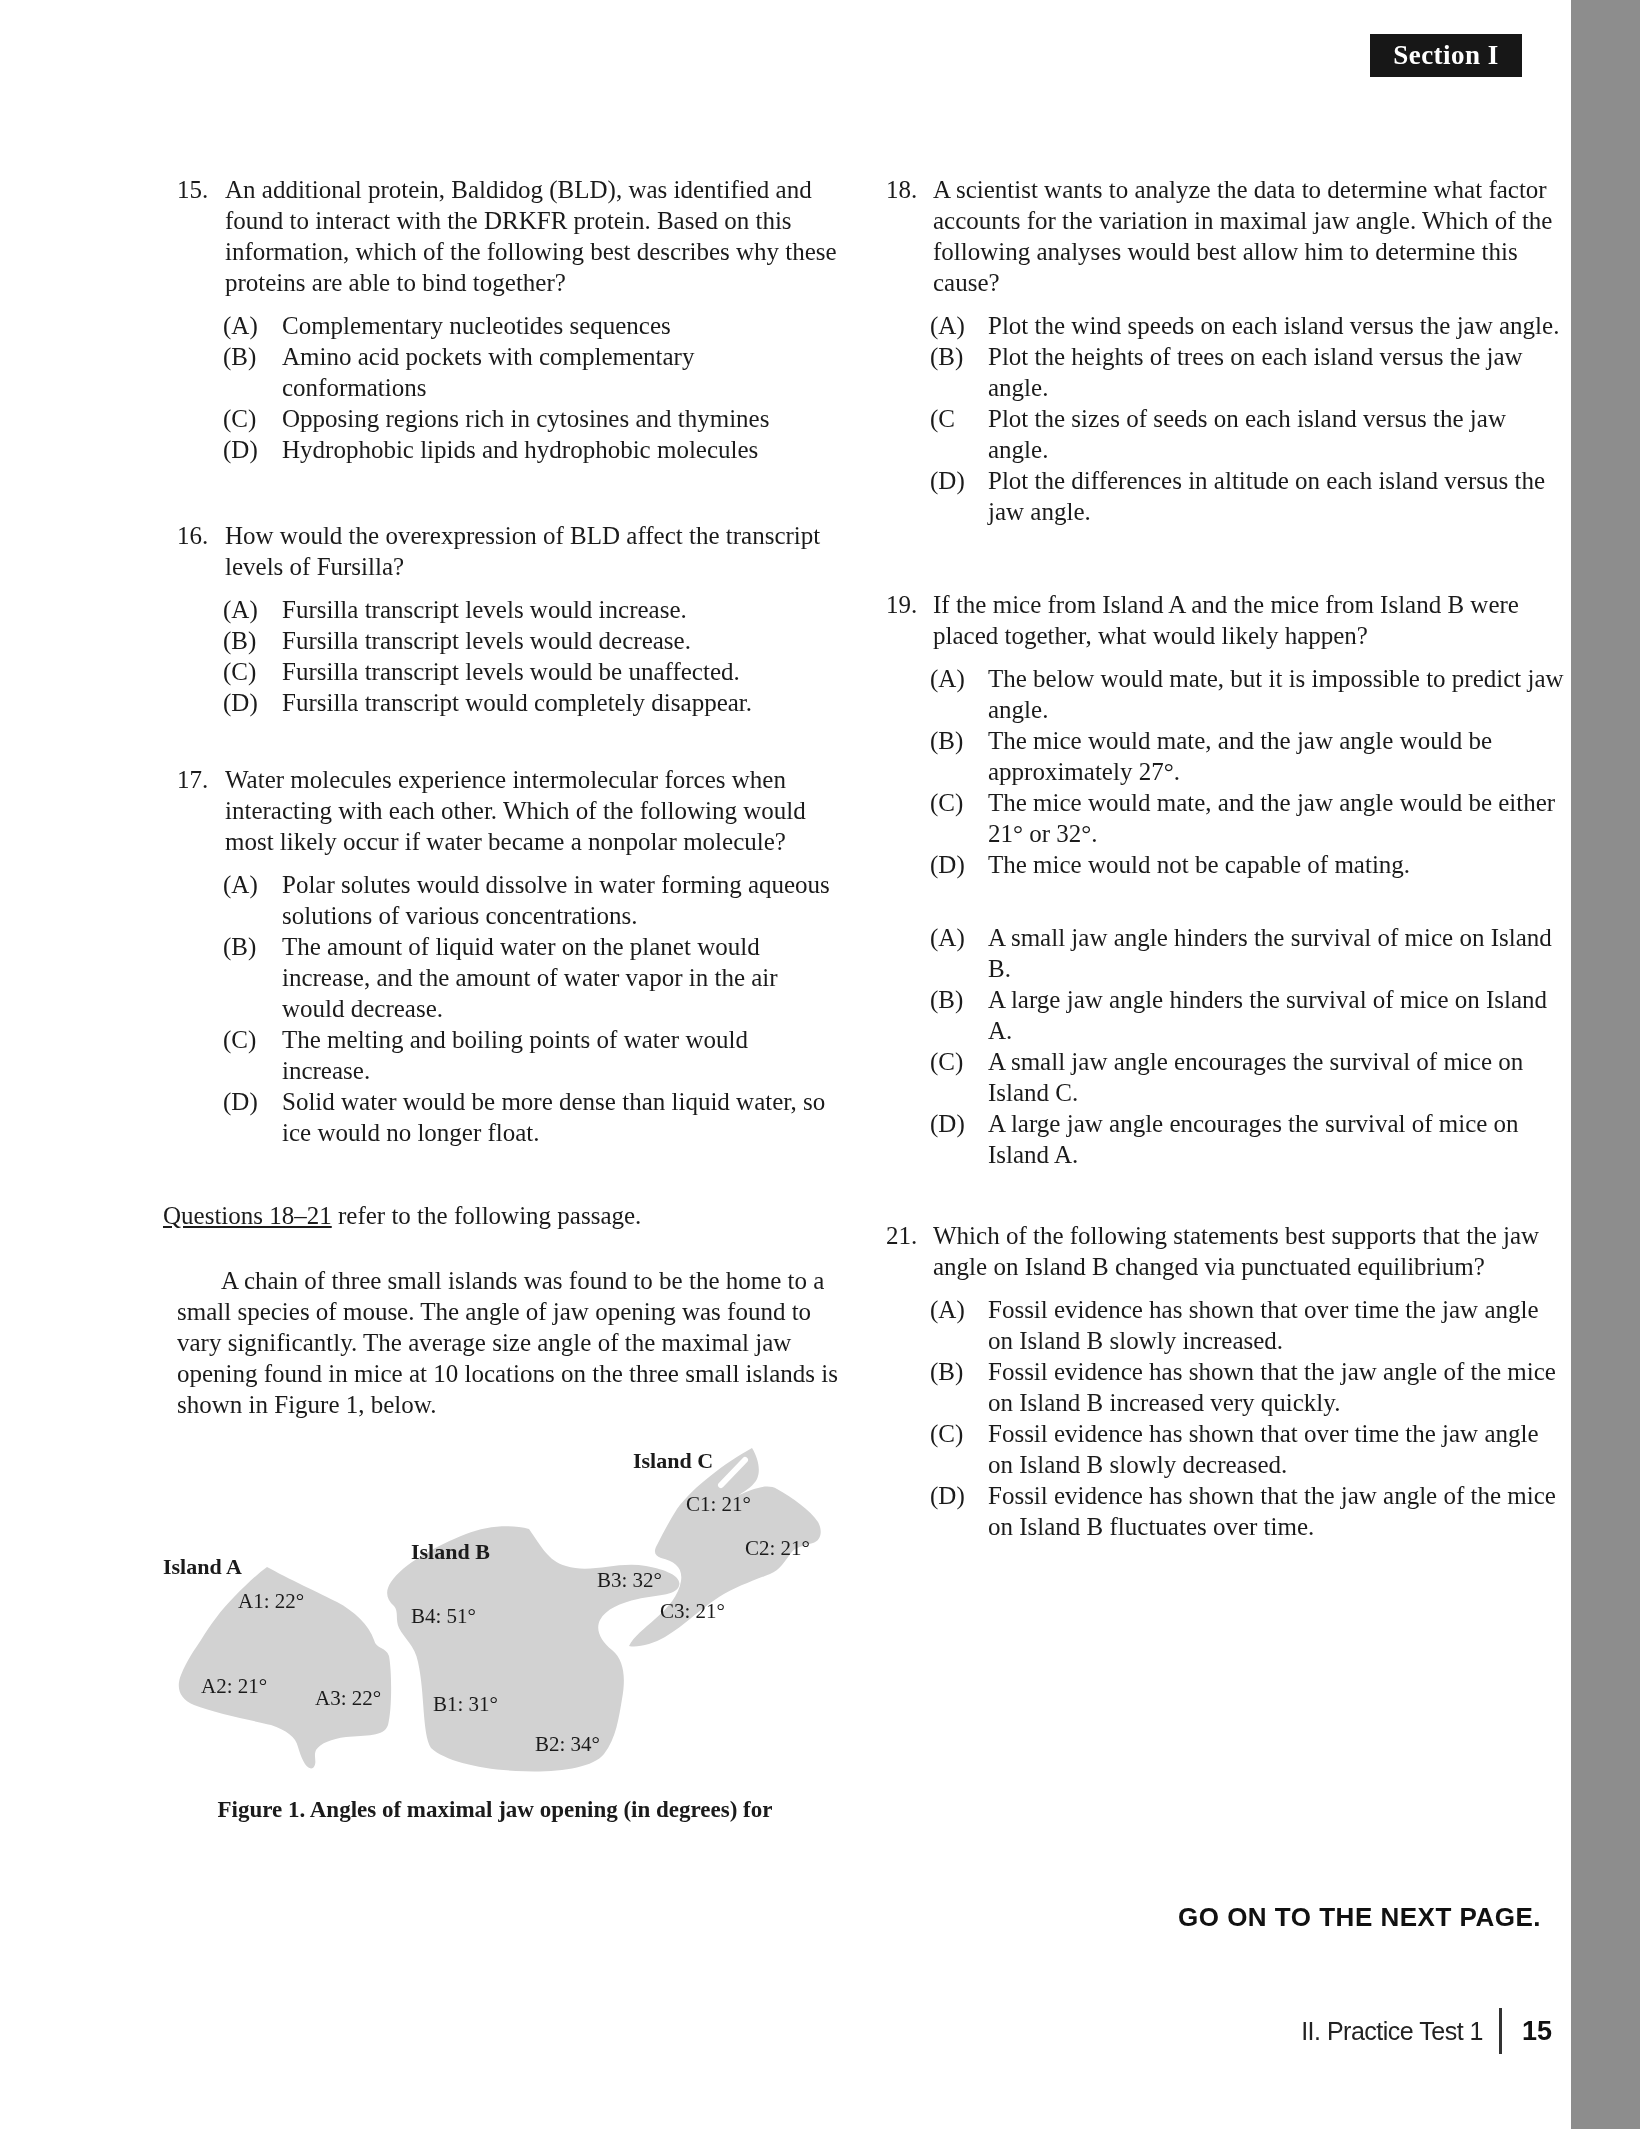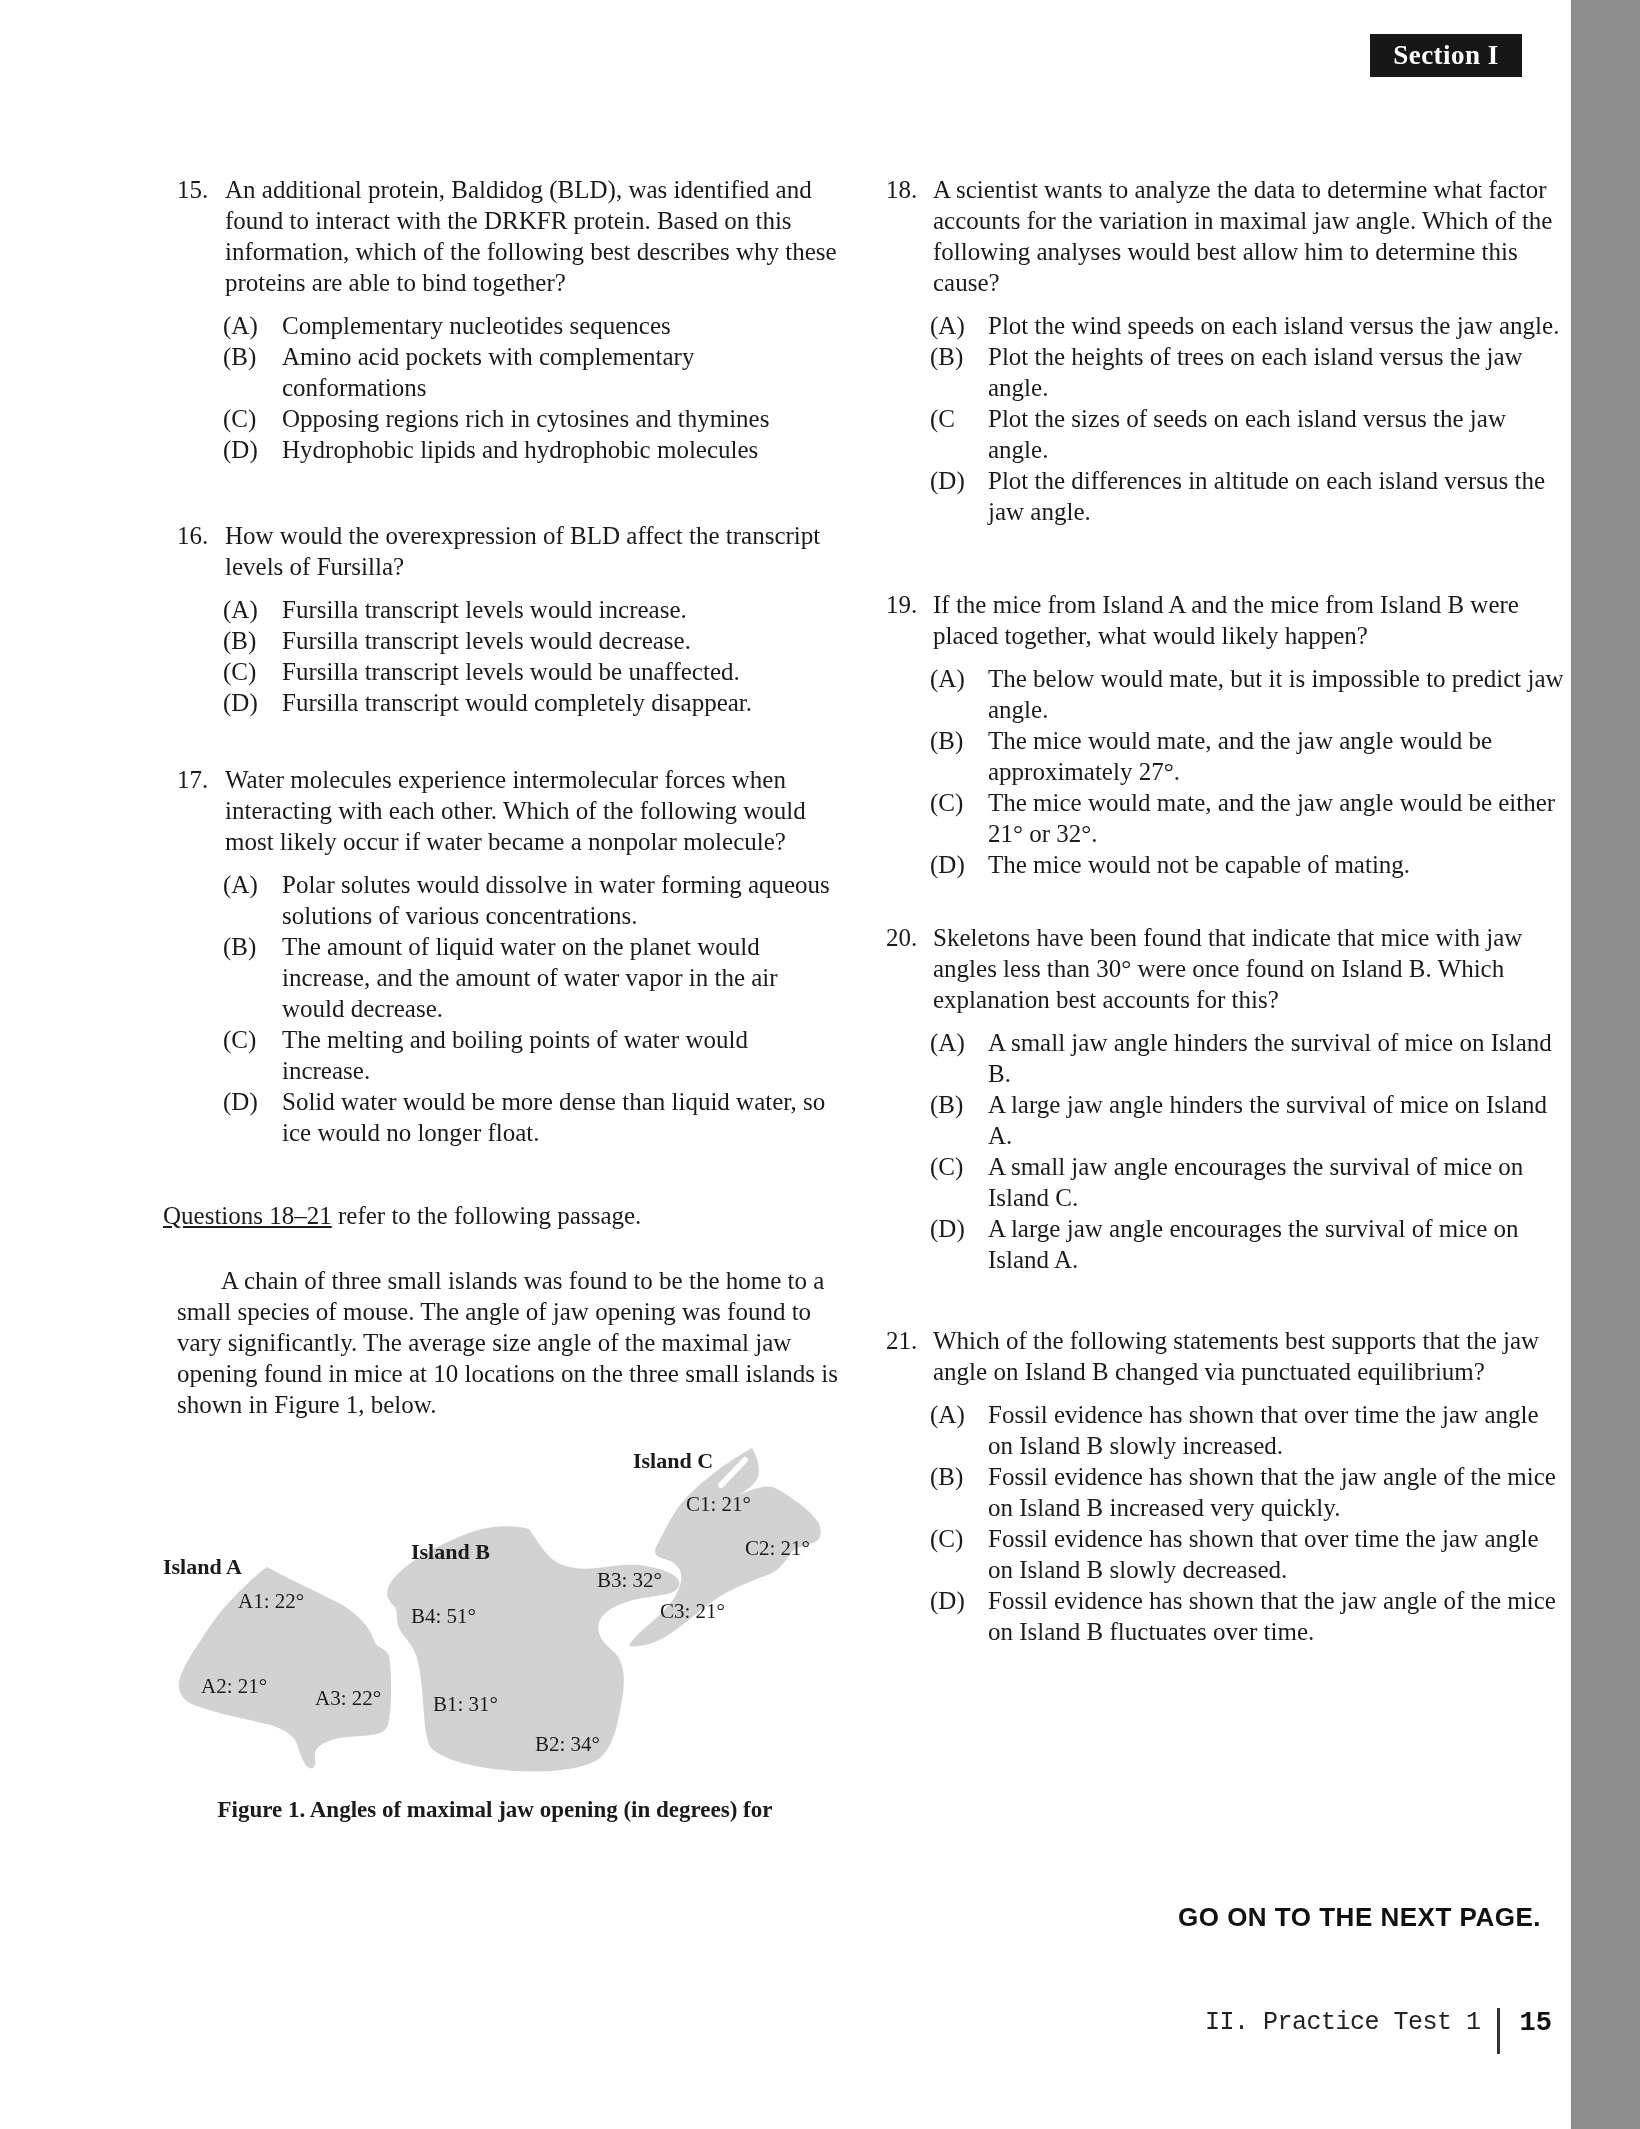--- a/index.html
+++ b/index.html
@@ -36,22 +36,22 @@
   #figure{position:relative;width:680px;height:470px;margin-left:-22px;margin-top:5px;}
   #island-map{position:absolute;left:0;top:0;}
   .island{fill:#d2d2d2;}
   .fig-label{position:absolute;white-space:nowrap;font-size:21px;line-height:22px;}
   .fig-island-name{position:absolute;white-space:nowrap;font-size:22px;line-height:23px;font-weight:bold;}
   #caption{position:absolute;left:0;top:368px;width:680px;text-align:center;
            font-weight:bold;font-size:23px;line-height:33px;}
   
   #go-on{position:absolute;top:1902px;right:108px;font-family:"Liberation Sans","DejaVu Sans",sans-serif;
          font-weight:bold;font-size:26px;letter-spacing:0.5px;color:#111;}
-  #footer{position:absolute;top:2008px;right:97px;display:flex;align-items:flex-start;
-          font-family:Liberation Mono, monospace;color:#222;}
+  #footer{position:absolute;top:2008px;right:97px;display:flex;align-items:center;
+          font-family:Liberation Sans, sans-serif;color:#222;}
   #footer-section{font-size:25px;letter-spacing:-0.5px;}
   #footer-divider{width:3px;height:46px;background:#333;margin-left:16px;margin-right:20px;}
   #footer-page{font-size:27px;font-weight:bold;color:#111;}
 </style>
 </head>
 <body>
 
 <div id="page">
 
   <div id="side-strip"></div>
@@ -215,24 +215,20 @@
             <div class="opt-text">The mice would mate, and the jaw angle would be either 21° or 32°.</div>
           </div>
         <div class="opt">
             <span class="opt-letter">(D)</span>
             <div class="opt-text">The mice would not be capable of mating.</div>
           </div>
       </div>
     </div>
 
     <div class="q mb50">
-      <div class="q-head">
-        <span class="q-num">20.</span>
-        <div class="q-stem">Skeletons have been found that indicate that mice with jaw angles less than 30° were once found on Island B. Which explanation best accounts for this?</div>
-      </div>
       <div class="opts">
         <div class="opt">
             <span class="opt-letter">(A)</span>
             <div class="opt-text">A small jaw angle hinders the survival of mice on Island B.</div>
           </div>
         <div class="opt">
             <span class="opt-letter">(B)</span>
             <div class="opt-text">A large jaw angle hinders the survival of mice on Island A.</div>
           </div>
         <div class="opt">

